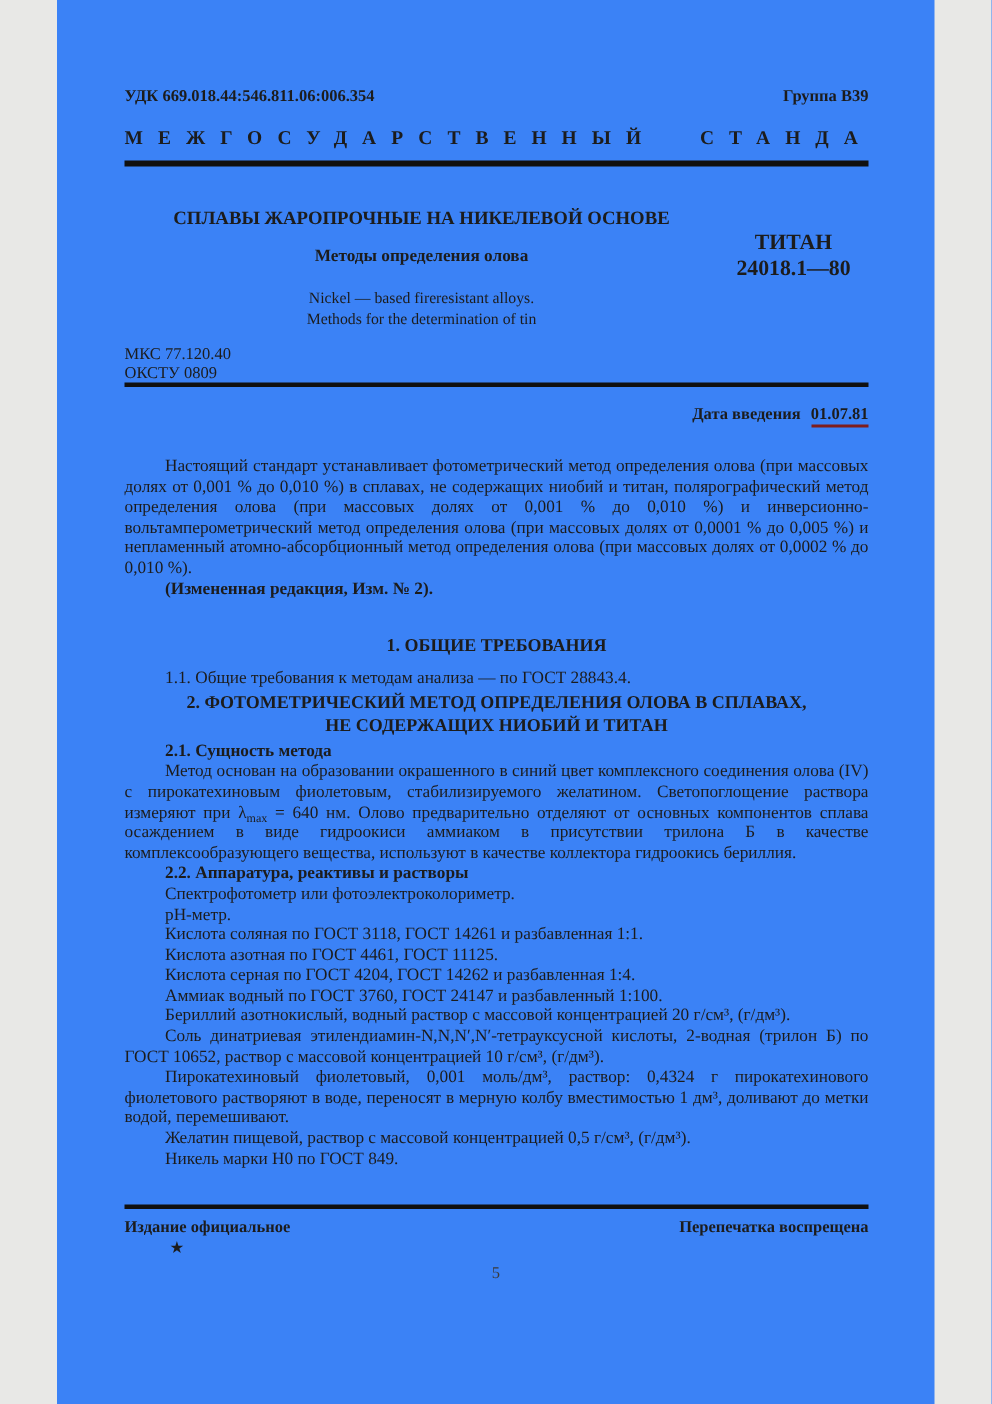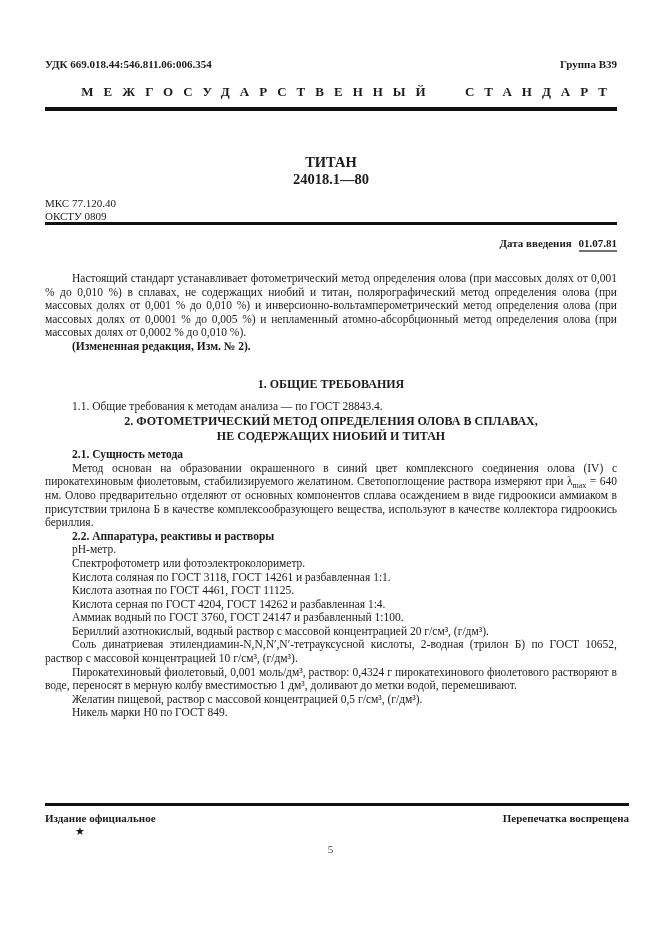--- a/index.html
+++ b/index.html
@@ -2,24 +2,24 @@
 <html lang="ru"><head>
 <meta charset="utf-8">
 <style>
   html, body { margin: 0; padding: 0; }
   body {
     background: #e8e8e6;
     font-family: "Liberation Serif", "DejaVu Serif", serif;
   }
   .page {
     position: relative;
-    width: 661px;
+    width: 585px;
     height: 936px;
     margin: 0 auto;
-    background: #ffffff;
+    background: #3b82f6;
     color: #1c1c1c;
     box-sizing: border-box;
     padding: 58px 44px 0 45px;
     overflow: hidden;
   }
   
   .udk-row {
     display: flex;
     justify-content: space-between;
     font-weight: bold;
@@ -79,21 +79,21 @@
   .mks-block div { margin: 0; }
   .date-row {
     margin-top: 12px;
     text-align: right;
     font-weight: bold;
     font-size: 11px;
     height: 16px;
   }
   .date-value {
     display: inline-block;
-    border-bottom: 2px solid #737373;
+    border-bottom: 2px solid #7f1d1d;
     padding-bottom: 1px;
     margin-left: 4px;
   }
 
   
   .body-text {
     margin: 0;
     font-size: 11.5px;
     line-height: 13.6px;
     text-align: justify;
@@ -118,21 +118,21 @@
     text-indent: 27px;
     text-align: left;
   }
   .gap-4 { margin-top: 4px; }
   sub.lambda-sub { font-size: 8px; line-height: 0; }
 
   
   .footer {
     position: absolute;
     left: 45px;
-    right: 32px;
+    right: 44px;
     top: 803px;
   }
   .footer-rule { height: 3px; background: #101010; }
   .footer-row {
     display: flex;
     justify-content: space-between;
     font-weight: bold;
     font-size: 11px;
     margin-top: 6px;
   }
@@ -158,20 +158,28 @@
 
   <div class="udk-row">
     <span>УДК 669.018.44:546.811.06:006.354</span>
     <span>Группа В39</span>
   </div>
 
   <div class="standard-type">МЕЖГОСУДАРСТВЕННЫЙ СТАНДАРТ</div>
   <div class="rule-thick"></div>
 
   <div class="title-row">
+    <div class="title-left">
+      <div class="title-ru">СПЛАВЫ ЖАРОПРОЧНЫЕ НА НИКЕЛЕВОЙ ОСНОВЕ</div>
+      <div class="subtitle-ru">Методы определения олова</div>
+      <div class="title-en">
+        <div>Nickel — based fireresistant alloys.</div>
+        <div>Methods for the determination of tin</div>
+      </div>
+    </div>
     <div class="gost-block">
       <div>ТИТАН</div>
       <div>24018.1—80</div>
     </div>
   </div>
 
   <div class="mks-block">
     <div>МКС 77.120.40</div>
     <div>ОКСТУ 0809</div>
   </div>
@@ -188,22 +196,22 @@
   <div class="center-heading h-section1">1. ОБЩИЕ ТРЕБОВАНИЯ</div>
   <p class="body-text">1.1. Общие требования к методам анализа — по ГОСТ 28843.4.</p>
 
   <div class="center-heading h-section2">2. ФОТОМЕТРИЧЕСКИЙ МЕТОД ОПРЕДЕЛЕНИЯ ОЛОВА В СПЛАВАХ,</div>
   <div class="center-heading">НЕ СОДЕРЖАЩИХ НИОБИЙ И ТИТАН</div>
 
   <p class="sub-heading gap-4">2.1. Сущность метода</p>
   <p class="body-text"><span>Метод основан на образовании окрашенного в синий цвет комплексного соединения олова (IV) с пирокатехиновым фиолетовым, стабилизируемого желатином. Светопоглощение раствора измеряют при λ</span><sub class="lambda-sub">max</sub><span> = 640 нм. Олово предварительно отделяют от основных компонентов сплава осаждением в виде гидроокиси аммиаком в присутствии трилона Б в качестве комплексообразующего вещества, используют в качестве коллектора гидроокись бериллия.</span></p>
 
   <p class="sub-heading">2.2. Аппаратура, реактивы и растворы</p>
+  <p class="body-text">Спектрофотометр или фотоэлектроколориметр.</p>
   <p class="body-text">pH-метр.</p>
-  <p class="body-text">Спектрофотометр или фотоэлектроколориметр.</p>
   <p class="body-text">Кислота соляная по ГОСТ 3118, ГОСТ 14261 и разбавленная 1:1.</p>
   <p class="body-text">Кислота азотная по ГОСТ 4461, ГОСТ 11125.</p>
   <p class="body-text">Кислота серная по ГОСТ 4204, ГОСТ 14262 и разбавленная 1:4.</p>
   <p class="body-text">Аммиак водный по ГОСТ 3760, ГОСТ 24147 и разбавленный 1:100.</p>
   <p class="body-text">Бериллий азотнокислый, водный раствор с массовой концентрацией 20 г/см³, (г/дм³).</p>
   <p class="body-text">Соль динатриевая этилендиамин-N,N,N′,N′-тетрауксусной кислоты, 2-водная (трилон Б) по ГОСТ 10652, раствор с массовой концентрацией 10 г/см³, (г/дм³).</p>
   <p class="body-text">Пирокатехиновый фиолетовый, 0,001 моль/дм³, раствор: 0,4324 г пирокатехинового фиолетового растворяют в воде, переносят в мерную колбу вместимостью 1 дм³, доливают до метки водой, перемешивают.</p>
   <p class="body-text">Желатин пищевой, раствор с массовой концентрацией 0,5 г/см³, (г/дм³).</p>
   <p class="body-text">Никель марки Н0 по ГОСТ 849.</p>
 

